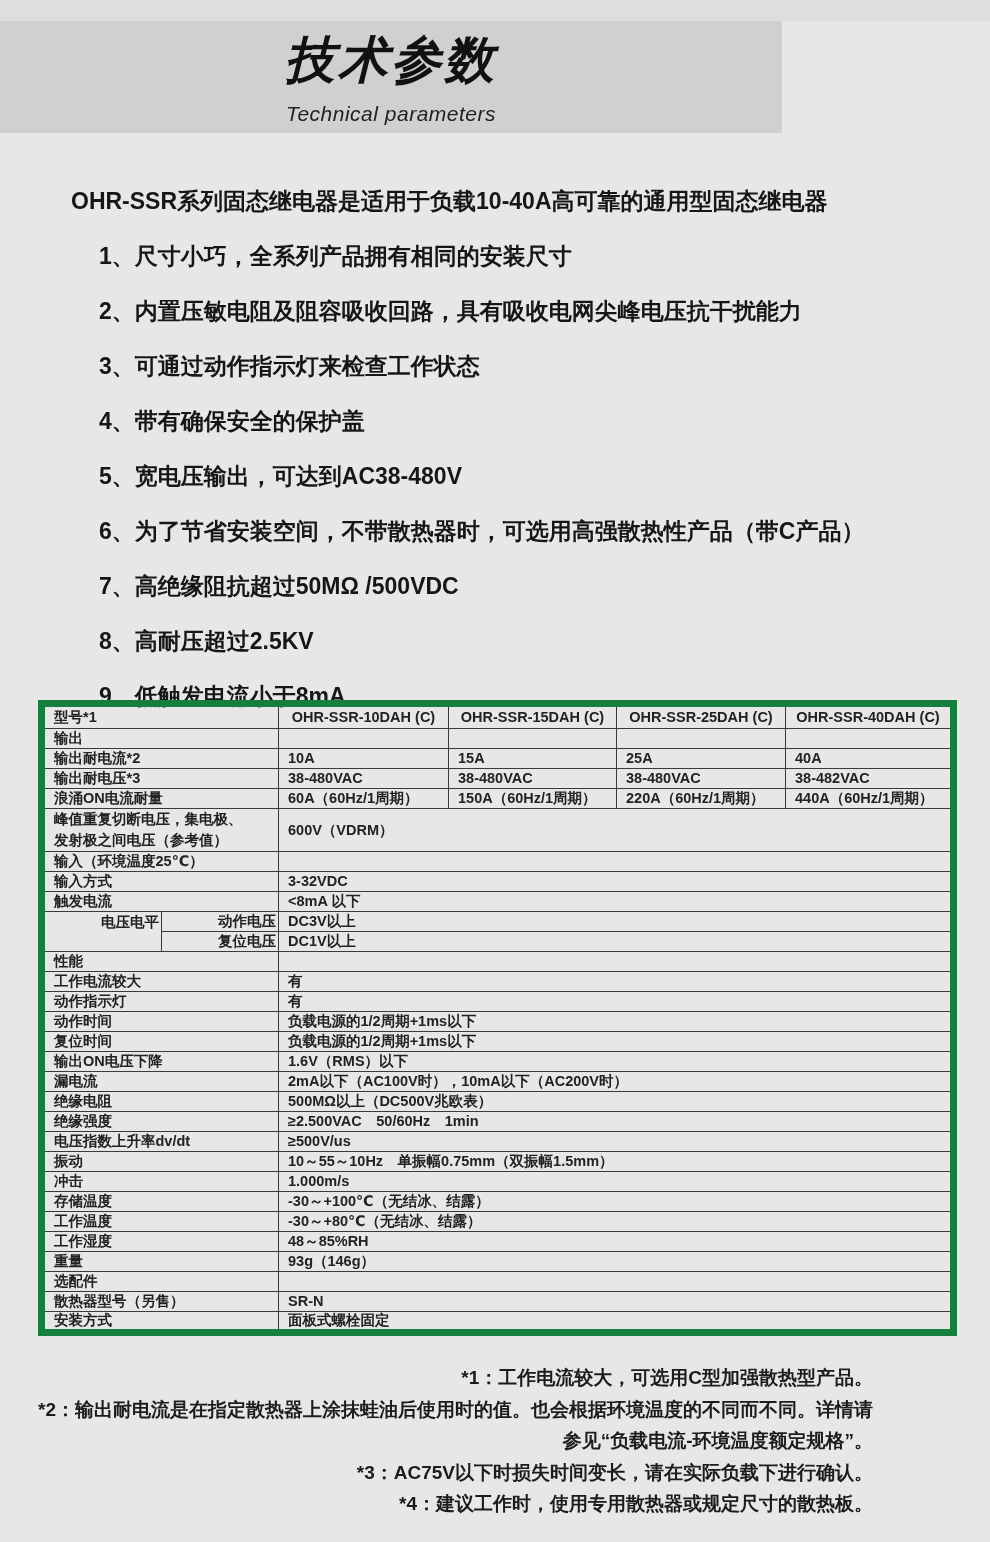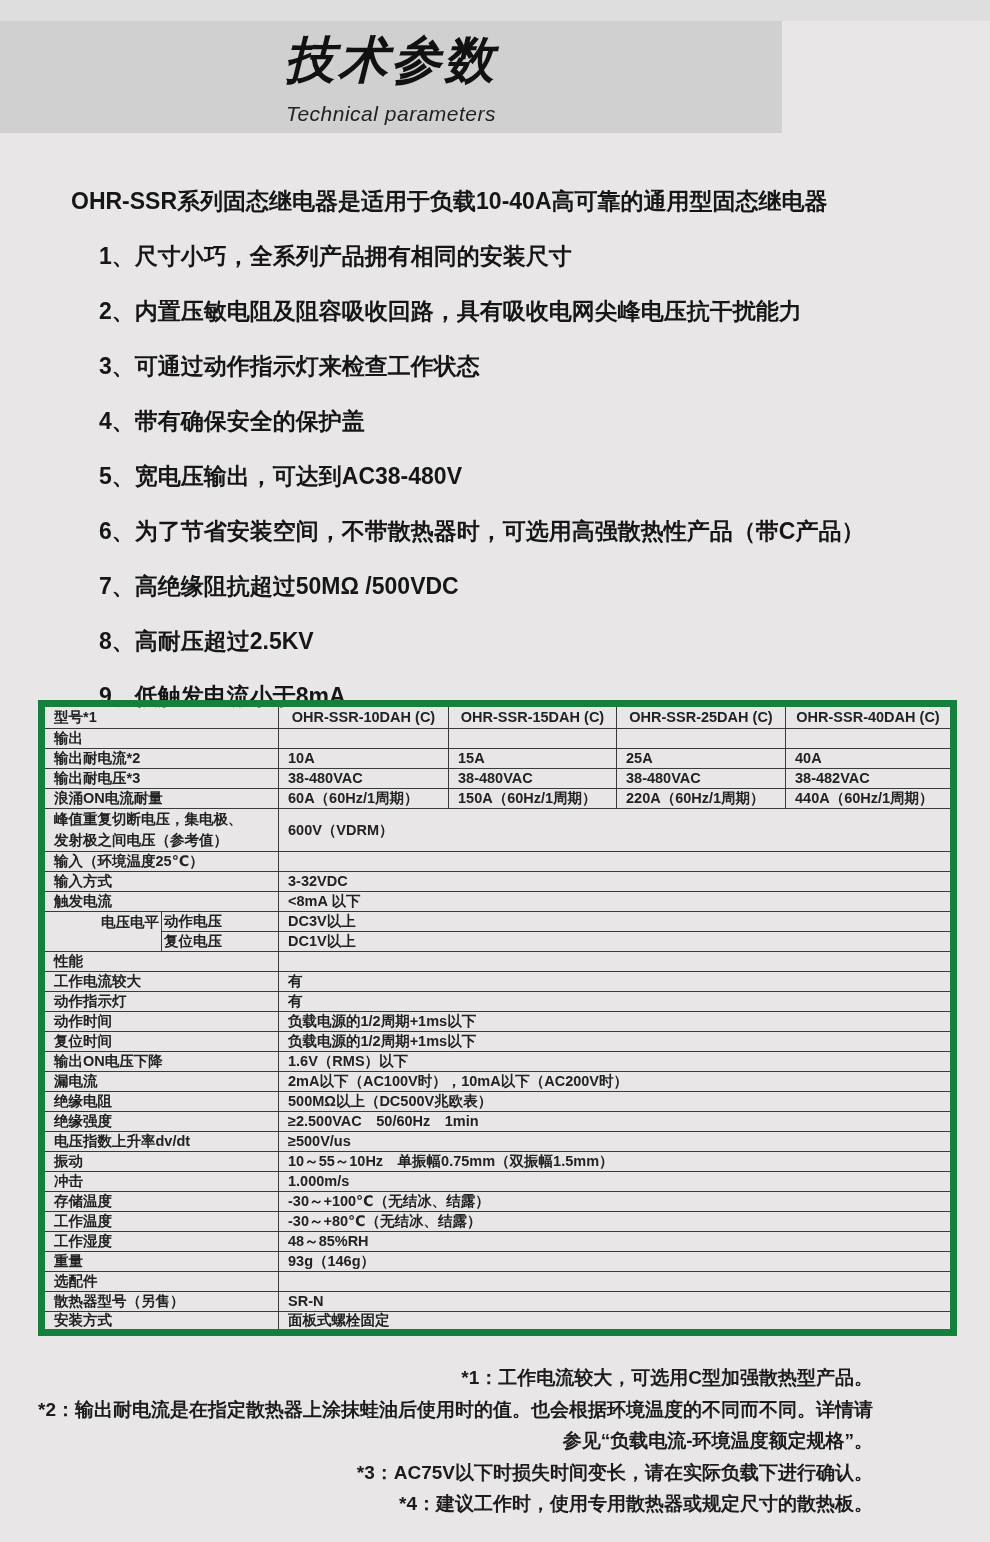--- a/index.html
+++ b/index.html
@@ -23,21 +23,21 @@
   .spec-table td{
     border:1.5px solid #3a3a3a;
     font-size:14.5px;font-weight:600;color:#222;
     padding:0 2px 0 9px;line-height:1.15;
     white-space:nowrap;overflow:hidden;vertical-align:middle;
   }
   .spec-table tr{height:20px;}
   .spec-table tr.head{height:25px;}
   .spec-table tr.tall{height:43px;}
   .spec-table td.model{text-align:center;padding:0 2px;}
-  .spec-table td.sub{text-align:left;padding:0 2px;}
+  .spec-table td.sub{text-align:right;padding:0 2px;}
   .spec-table td.group{vertical-align:top;padding-top:2px;text-align:right;}
   .spec-table td.two-line div{line-height:1.45;}
   .footnotes{position:absolute;left:38px;top:1366px;}
   .footnote{font-size:19px;font-weight:600;height:31.5px;line-height:24px;white-space:nowrap;color:#1c1c1c;text-align:right;}
 </style>
 </head>
 <body>
 
 <div>
   <div class="top-strip"></div>

